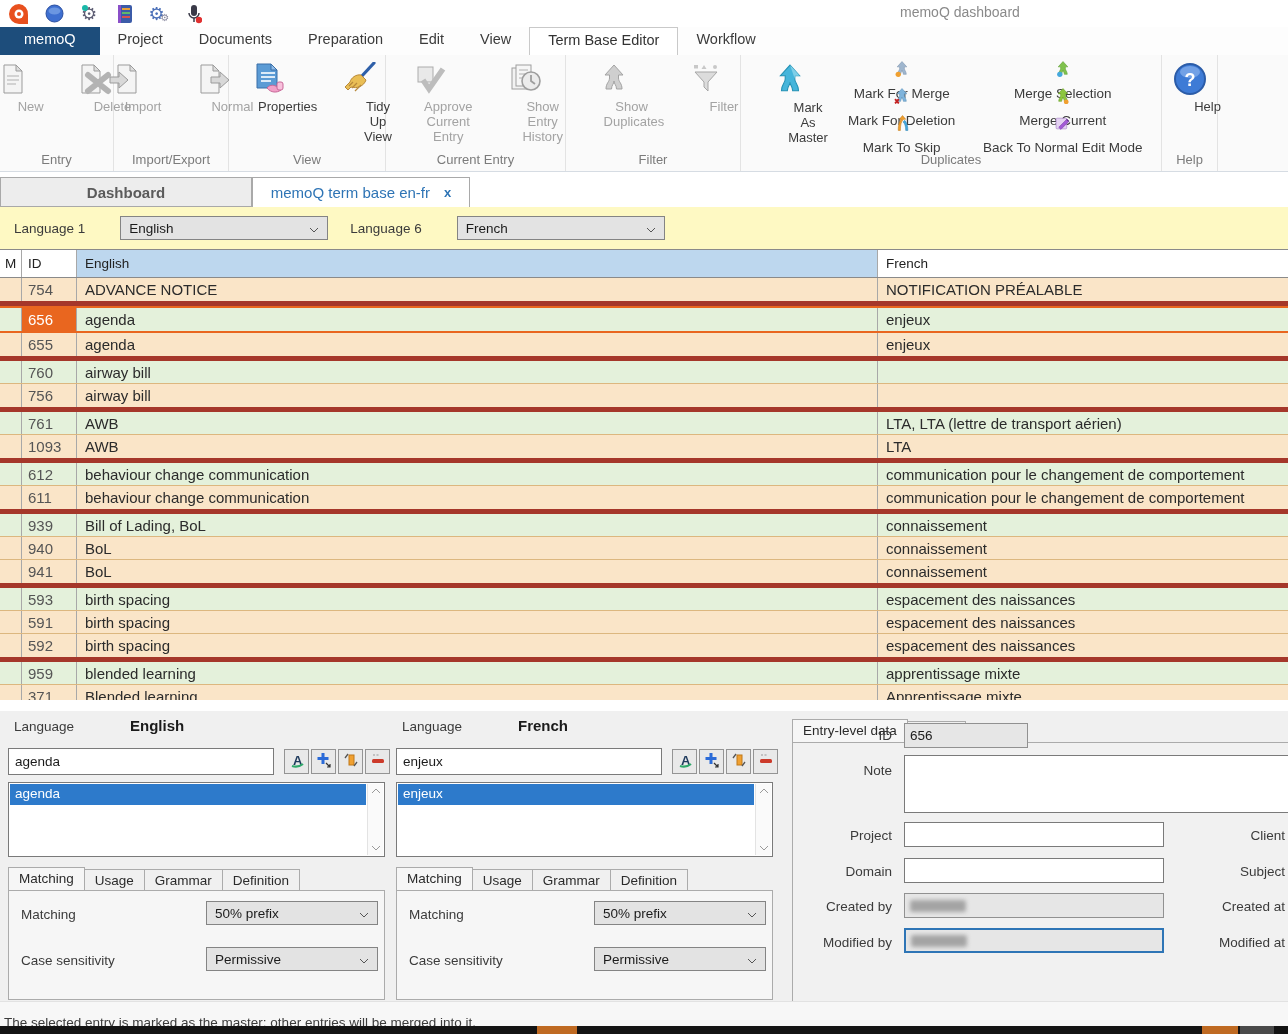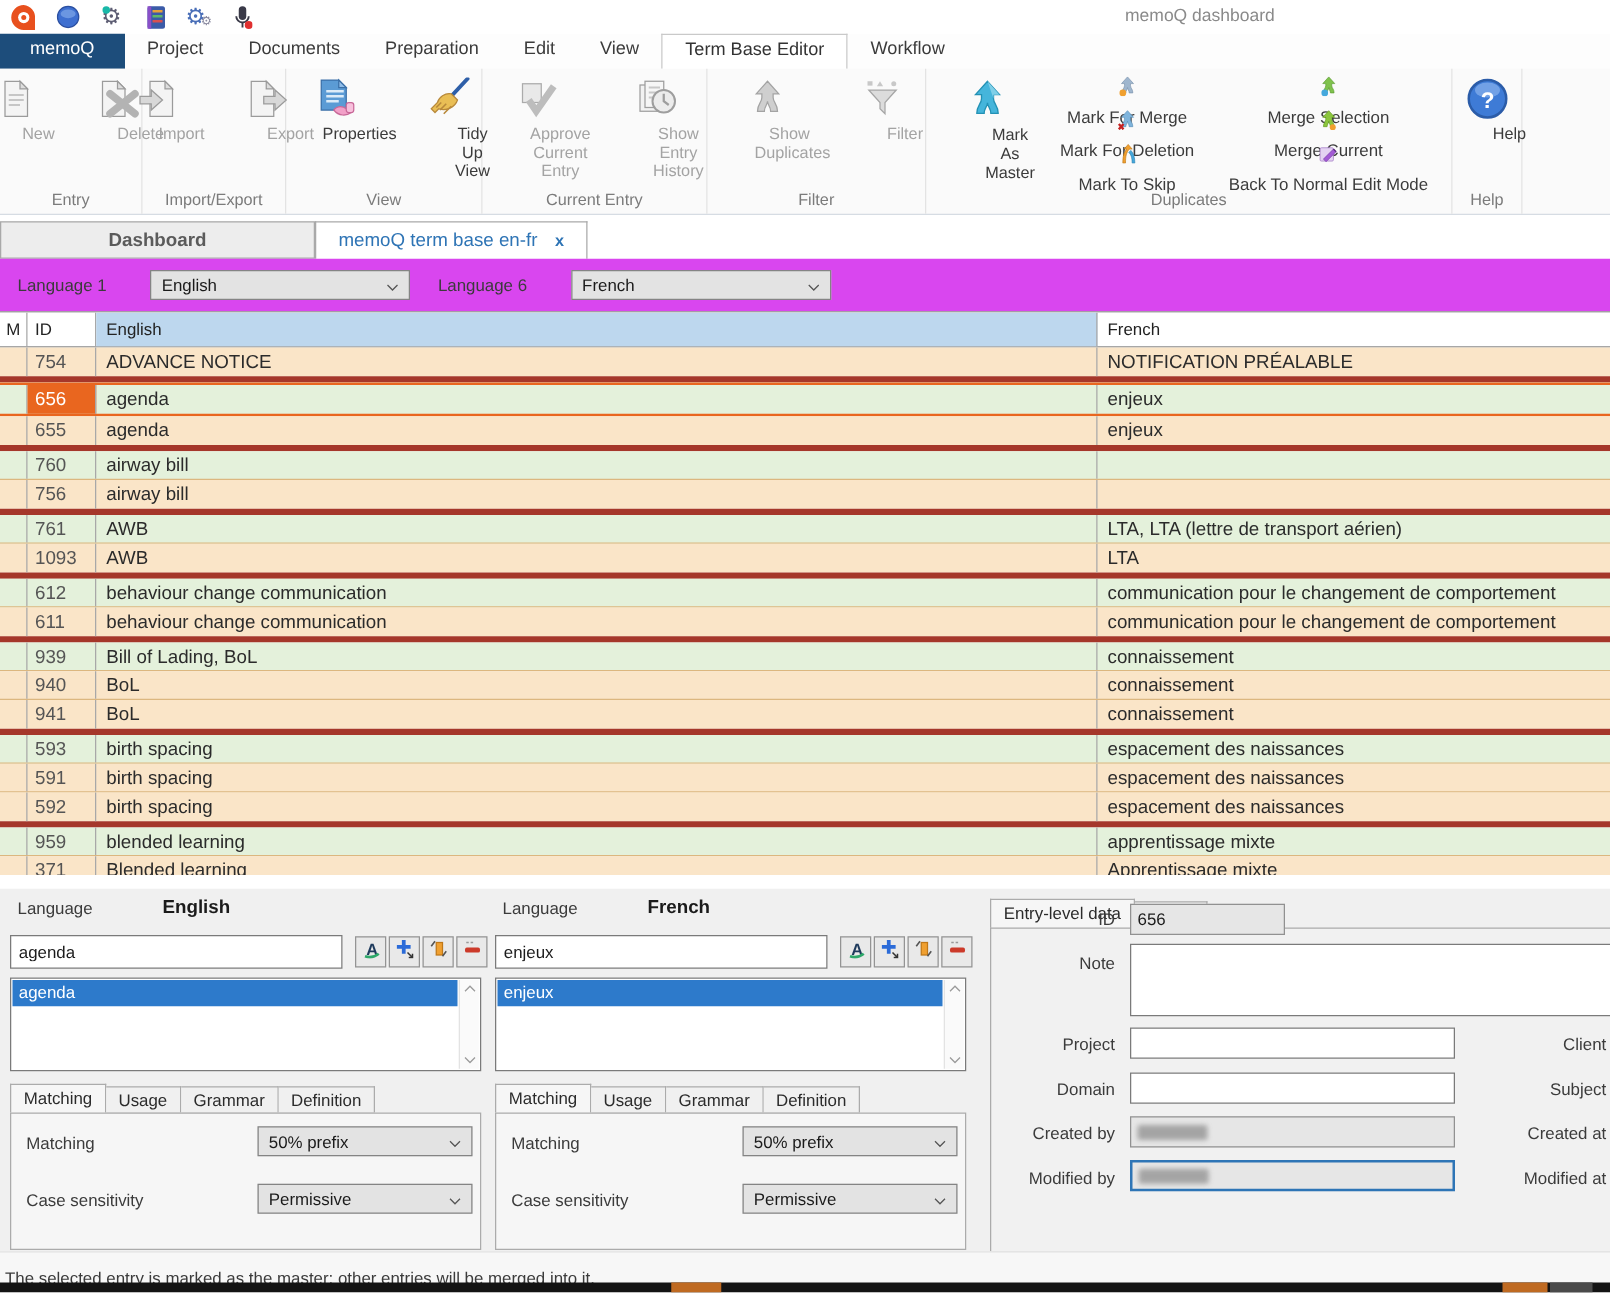--- a/index.html
+++ b/index.html
@@ -34,21 +34,21 @@
   .sbtn { display:flex; align-items:center; gap:6px; height:27px; font-size:13.5px; color:#3b3b3b; white-space:nowrap;flex-direction:column; }
 
   
   #doctabs { left:0; top:177px; width:1288px; height:30px; background:#fff; display:flex; }
   .dtab { height:30px; display:flex; align-items:center; justify-content:center; font-size:15px; }
   .dtab.dashboard { width:252px; background:#EDEDED; border:1px solid #A9A9A9; border-bottom:1px solid #A9A9A9; color:#5b5b5b; font-weight:bold; }
   .dtab.activedoc { width:218px; background:#fff; border:1px solid #A9A9A9; border-bottom:none; color:#2E74B5; gap:14px; }
   .dtab .closex { color:#2E74B5; font-size:13px; font-weight:bold; }
 
   
-  #langbar { left:0; top:207px; width:1288px; height:42px; background:#d946ef; display:flex; align-items:center; }
+  #langbar { left:0; top:207px; width:1288px; height:42px; background:#fef9c3; display:flex; align-items:center; }
   .lb-label { font-size:13.5px; color:#3b3b3b; }
   .dd { background:#E3E3E3; border:1px solid #848484; height:24px; display:flex; align-items:center; padding:0 8px; font-size:13.5px; color:#1b1b1b; justify-content:space-between; }
 
   
   #tbl { left:0; top:249px; width:1288px; height:451px; overflow:hidden; border-top:1px solid #8a8a8a; font-size:15px; }
   .thead { display:flex; height:28px; background:#fff; border-bottom:1px solid #8a8a8a; font-size:13.5px; color:#222; align-items:center; }
   .c-m { width:22px; height:100%; border-right:1px solid #A8A8A8; }
   .c-id { width:55px; height:100%; border-right:1px solid #A8A8A8; padding-left:6px; display:flex; align-items:center; }
   .c-en { width:801px; height:100%; border-right:1px solid #A8A8A8; padding-left:8px; display:flex; align-items:center; }
   .c-fr { flex:1; height:100%; padding-left:8px; display:flex; align-items:center; }
@@ -191,21 +191,21 @@
         <span class="rlb">Import</span>
       </div>
       <div class="rbtn disabled">
         <span class="ric">
             <svg width="32" height="32" viewBox="0 0 32 32">
               <path d="M3 2 h12 l6 6 v22 H3z" fill="#F4F4F4" stroke="#9B9B9B"></path>
               <path d="M15 2 l6 6 h-6z" fill="#DDD" stroke="#9B9B9B"></path>
               <path d="M13 14 h9 v-5 l9 8 -9 8 v-5 h-9z" fill="#D8D8D8" stroke="#9B9B9B"></path>
             </svg>
           </span>
-        <span class="rlb">Export</span>
+        <span class="rlb">Normal</span>
       </div>
     </div>
     <div class="rg-label">Import/Export</div>
   </div>
 
   <div class="rgroup" style="width:157px;">
     <div class="rg-buttons">
       <div class="rbtn">
         <span class="ric">
             <svg width="34" height="34" viewBox="0 0 34 34">

